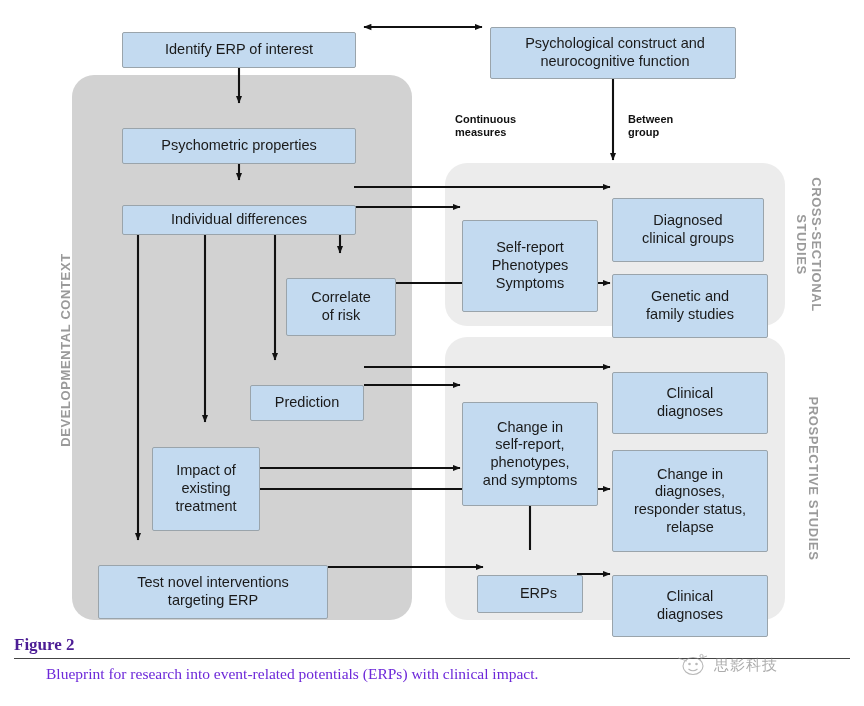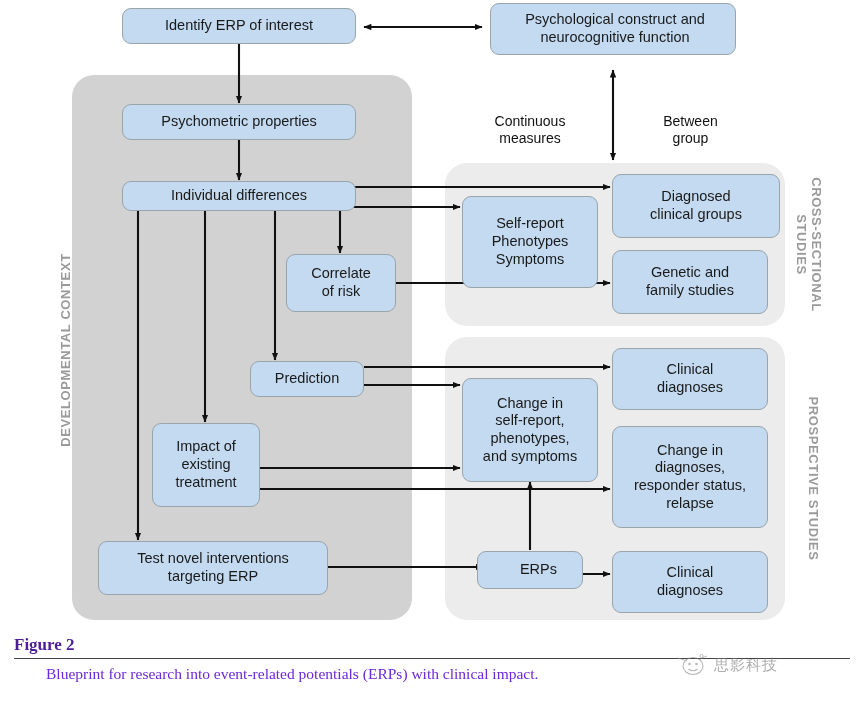--- a/index.html
+++ b/index.html
@@ -27,40 +27,40 @@
   .panel-dev {
     background: #d2d2d2;
   }
   .panel-study {
     background: #ececec;
   }
   .node {
     position: absolute;
     background: #c3daf0;
     border: 1.2px solid #9aa4ab;
-    border-radius: 9px;
+    border-radius: 2px;
     box-sizing: border-box;
     display: flex;
     align-items: center;
     justify-content: center;
     text-align: center;
     color: #1a1a1a;
     font-size: 14.5px;
     line-height: 1.22;
     padding: 2px 6px;
     font-family: "Liberation Sans", sans-serif;
+    margin-top: 24px;
   }
   .node span { display: block; white-space: pre-line; }
 
   .col-head {
     position: absolute;
-    font-weight: normal;
-    font-size: 14px;
+    font-weight: bold;
+    font-size: 11px;
     line-height: 1.2;
-    text-align: center;
     color: #111;
     white-space: pre-line;
   }
 
   .vlabel {
     position: absolute;
     color: #9a9a9a;
     font-size: 13px;
     font-weight: bold;
     letter-spacing: 0.6px;
@@ -242,21 +242,21 @@
     <span>Test novel interventions
 targeting ERP</span>
   </div>
 
   <div class="node" style="left:462px; top:196px; width:136px; height:92px;">
     <span>Self-report
 Phenotypes
 Symptoms</span>
   </div>
 
-  <div class="node" style="left:612px; top:174px; width:168px; height:64px;">
+  <div class="node" style="left:612px; top:174px; width:152px; height:64px;">
     <span>Diagnosed
 clinical groups</span>
   </div>
 
   <div class="node" style="left:612px; top:250px; width:156px; height:64px;">
     <span>Genetic and
 family studies</span>
   </div>
 
   <div class="node" style="left:462px; top:378px; width:136px; height:104px;">

